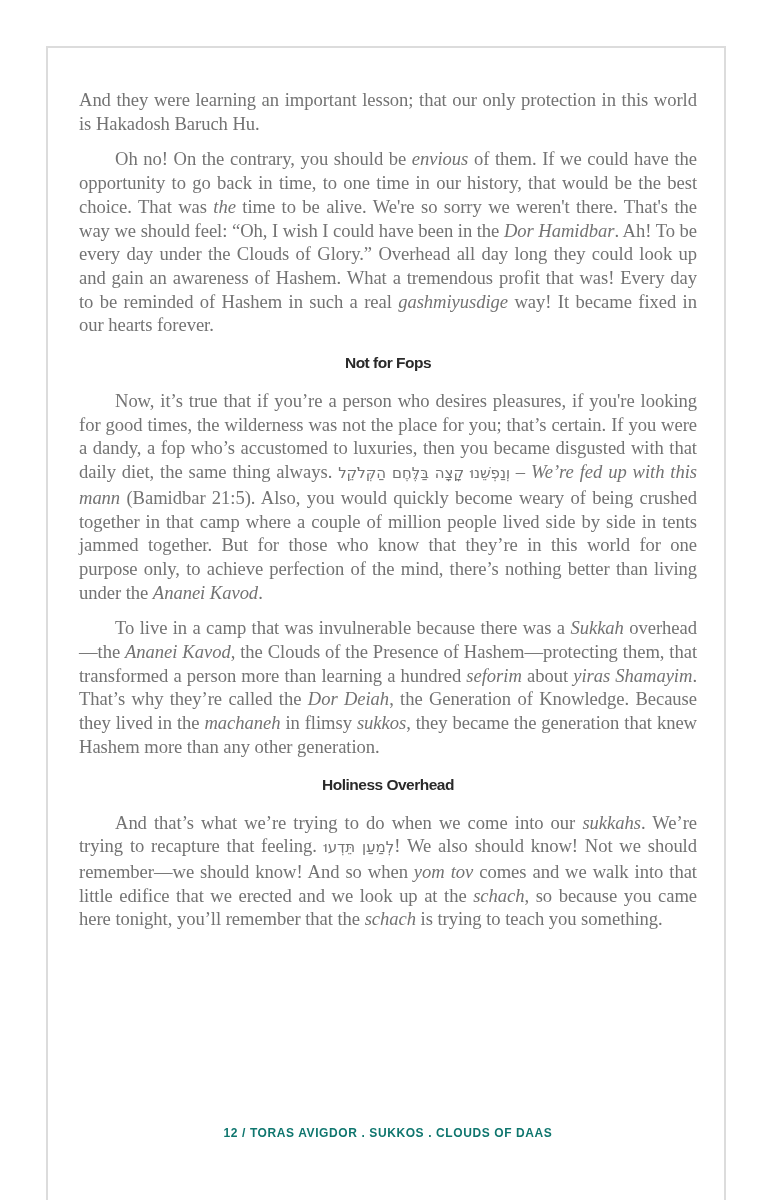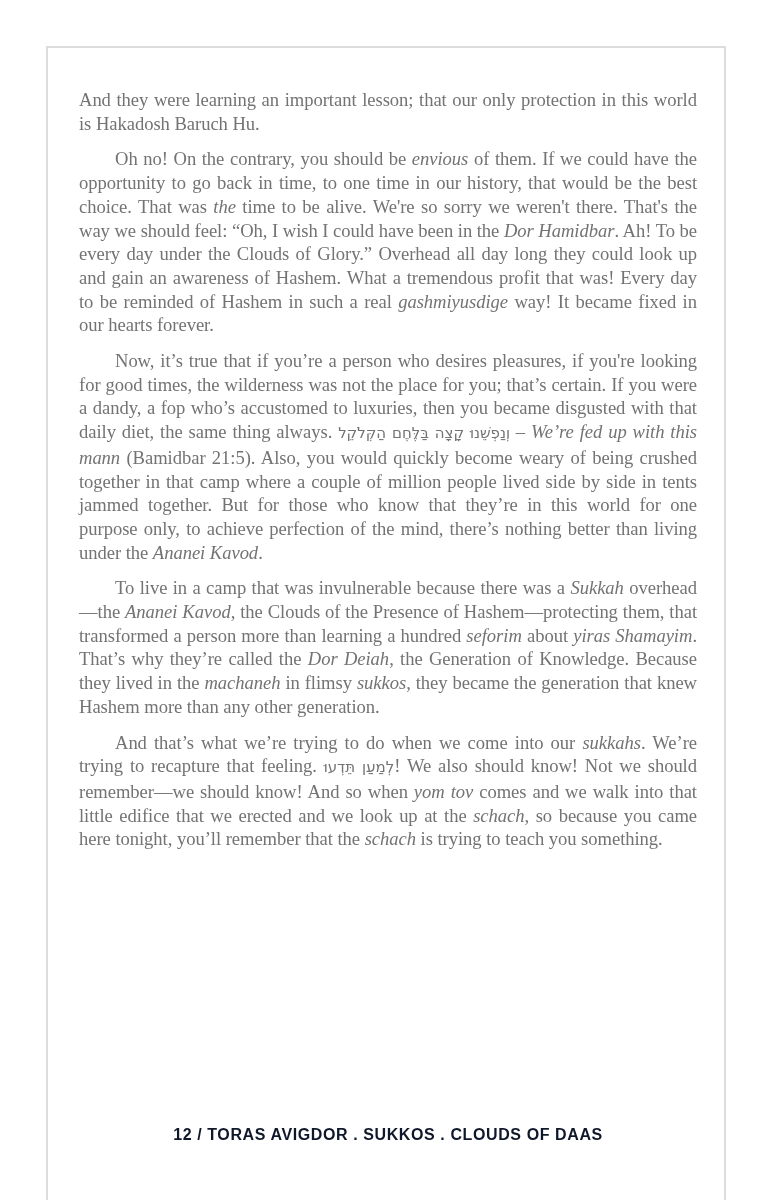--- a/index.html
+++ b/index.html
@@ -61,31 +61,33 @@
       line-height: 20px;
     }
     .footer {
       position: absolute;
       left: 0;
       width: 776px;
       top: 1126px;
       text-align: center;
       font-family: "Liberation Sans", "DejaVu Sans", sans-serif;
       font-weight: bold;
-      font-size: 16px;
+      font-size: 12px;
       letter-spacing: 0.6px;
-      color: #0f172a;
+      color: #0f766e;
     }
   </style>
 </head>
 <body>
 
 <div class="page-frame"></div>
 
 <div class="content" id="content">
     <p class="para"><span>And they were learning an important lesson; that our only protection in this world is Hakadosh Baruch Hu.</span></p>
     <p class="para indent"><span>Oh no! On the contrary, you should be </span><span class="it">envious</span><span> of them. If we could have the opportunity to go back in time, to one time in our history, that would be the best choice. That was </span><span class="it">the</span><span> time to be alive. We're so sorry we weren't there. That's the way we should feel: “Oh, I wish I could have been in the </span><span class="it">Dor Hamidbar</span><span>. Ah! To be every day under the Clouds of Glory.” Overhead all day long they could look up and gain an awareness of Hashem. What a tremendous profit that was! Every day to be reminded of Hashem in such a real </span><span class="it">gashmiyusdige</span><span> way! It became fixed in our hearts forever.</span></p>
+    <h3 class="section-heading">Not for Fops</h3>
     <p class="para indent"><span>Now, it’s true that if you’re a person who desires pleasures, if you're looking for good times, the wilderness was not the place for you; that’s certain. If you were a dandy, a fop who’s accustomed to luxuries, then you became disgusted with that daily diet, the same thing always. </span><span class="heb" lang="he">וְנַפְשֵׁנוּ קָצָה בַּלֶּחֶם הַקְּלֹקֵל</span><span> – </span><span class="it">We’re fed up with this mann</span><span> (Bamidbar 21:5). Also, you would quickly become weary of being crushed together in that camp where a couple of million people lived side by side in tents jammed together. But for those who know that they’re in this world for one purpose only, to achieve perfection of the mind, there’s nothing better than living under the </span><span class="it">Ananei Kavod</span><span>.</span></p>
     <p class="para indent"><span>To live in a camp that was invulnerable because there was a </span><span class="it">Sukkah</span><span> overhead—the </span><span class="it">Ananei Kavod</span><span>, the Clouds of the Presence of Hashem—protecting them, that transformed a person more than learning a hundred </span><span class="it">seforim</span><span> about </span><span class="it">yiras Shamayim</span><span>. That’s why they’re called the </span><span class="it">Dor Deiah</span><span>, the Generation of Knowledge. Because they lived in the </span><span class="it">machaneh</span><span> in flimsy </span><span class="it">sukkos</span><span>, they became the generation that knew Hashem more than any other generation.</span></p>
+    <h3 class="section-heading">Holiness Overhead</h3>
     <p class="para indent"><span>And that’s what we’re trying to do when we come into our </span><span class="it">sukkahs</span><span>. We’re trying to recapture that feeling. </span><span class="heb" lang="he">לְמַעַן תֵּדְעוּ</span><span>! We also should know! Not we should remember—we should know! And so when </span><span class="it">yom tov</span><span> comes and we walk into that little edifice that we erected and we look up at the </span><span class="it">schach</span><span>, so because you came here tonight, you’ll remember that the </span><span class="it">schach</span><span> is trying to teach you something.</span></p>
   </div>
 
 <div class="footer">12 / TORAS AVIGDOR . SUKKOS . CLOUDS OF DAAS</div>
 
 </body></html>

